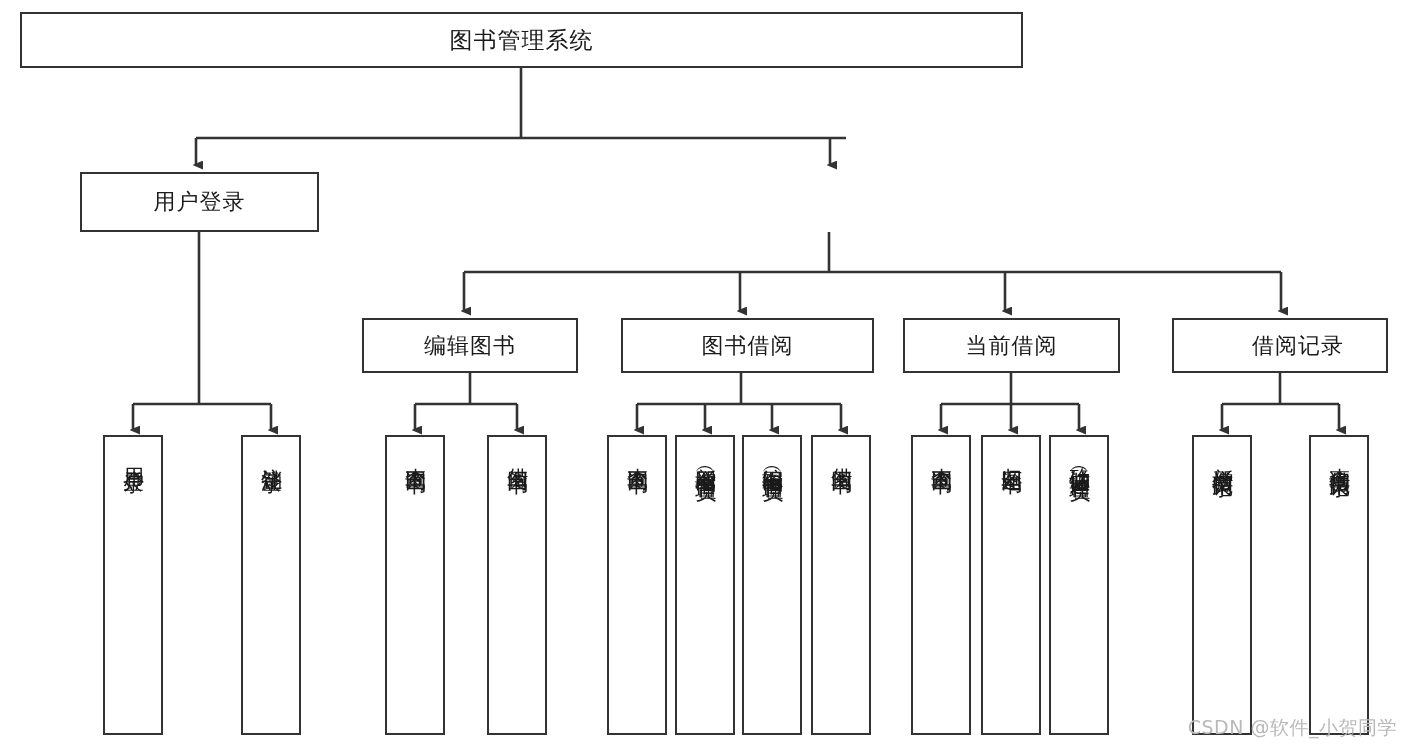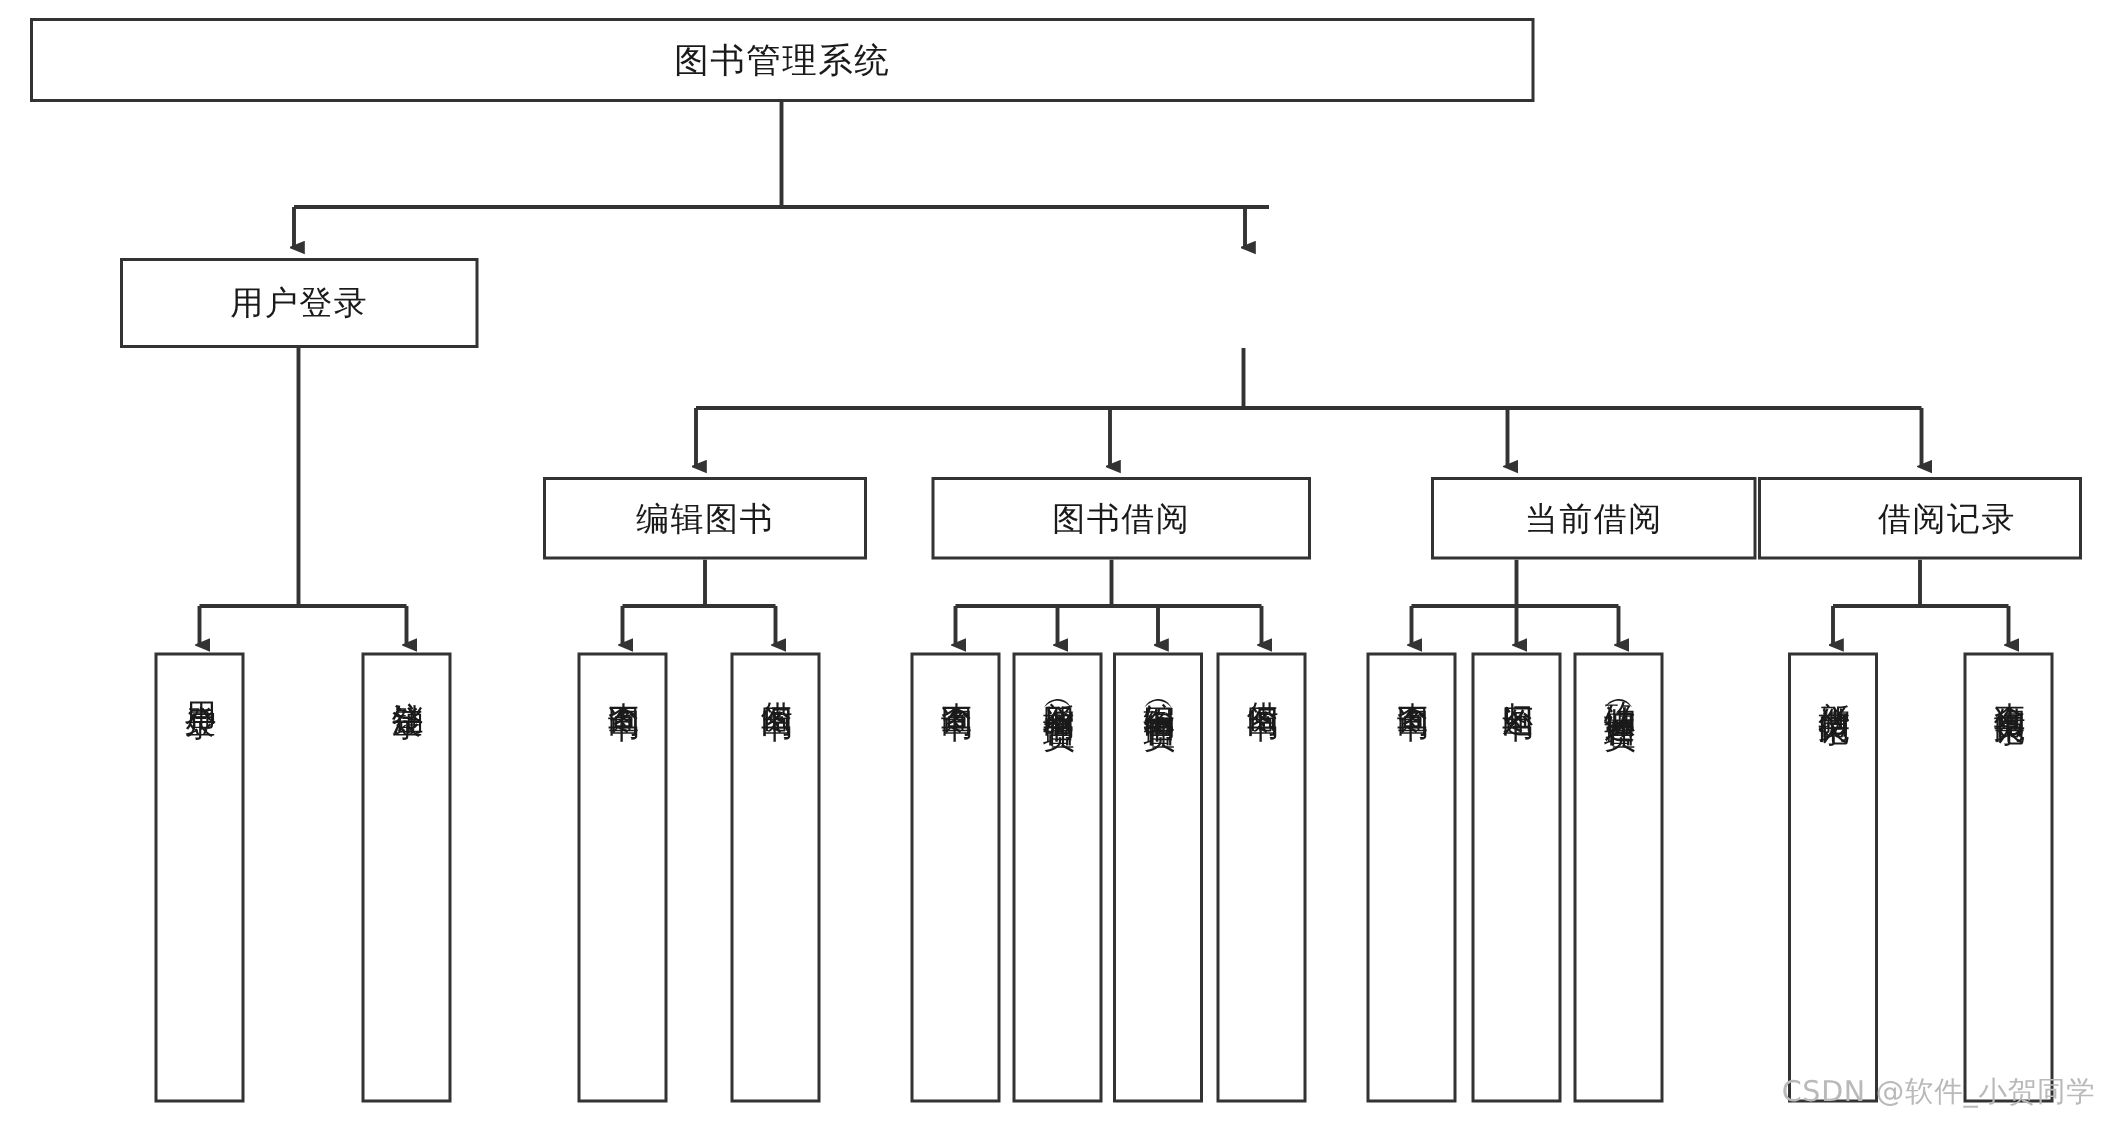--- a/index.html
+++ b/index.html
@@ -132,21 +132,21 @@
 
 
   <div class="node node-h" style="left:362px; top:318px; width:216px; height:55px;">
     <span>编辑图书</span>
   </div>
 
   <div class="node node-h" style="left:621px; top:318px; width:253px; height:55px;">
     <span>图书借阅</span>
   </div>
 
-  <div class="node node-h" style="left:954px; top:318px; width:217px; height:55px;">
+  <div class="node node-h" style="left:903px; top:318px; width:217px; height:55px;">
     <span>当前借阅</span>
   </div>
 
   <div class="node node-h" style="left:1172px; top:318px; width:216px; height:55px;padding-left:36px;">
     <span>借阅记录</span>
   </div>
 
   <div class="node node-leaf" style="left:103px; top:435px; width:60px; height:300px;">
     <span class="vtext">用户登录</span>
   </div>

